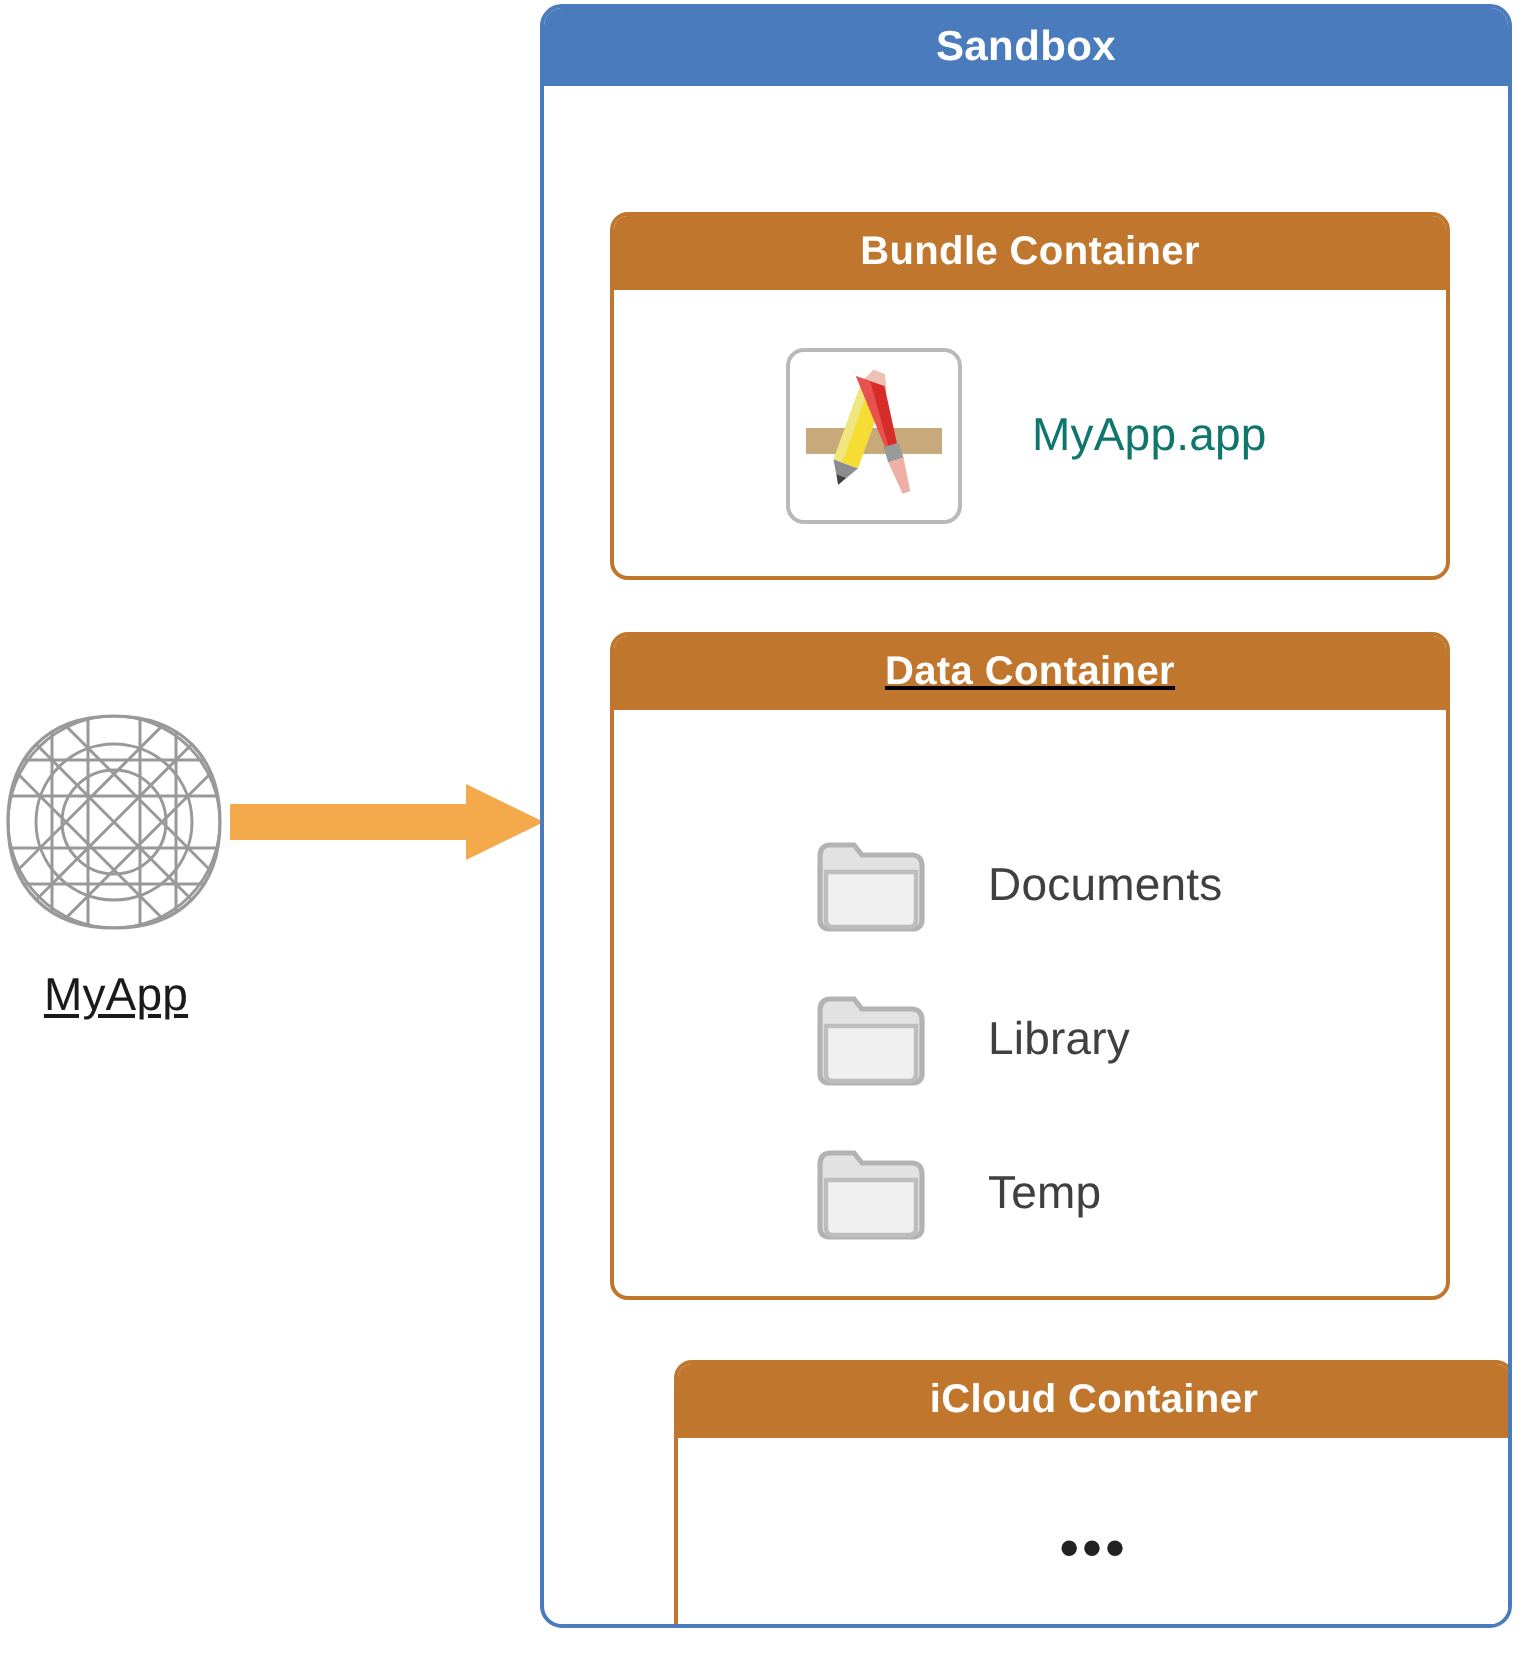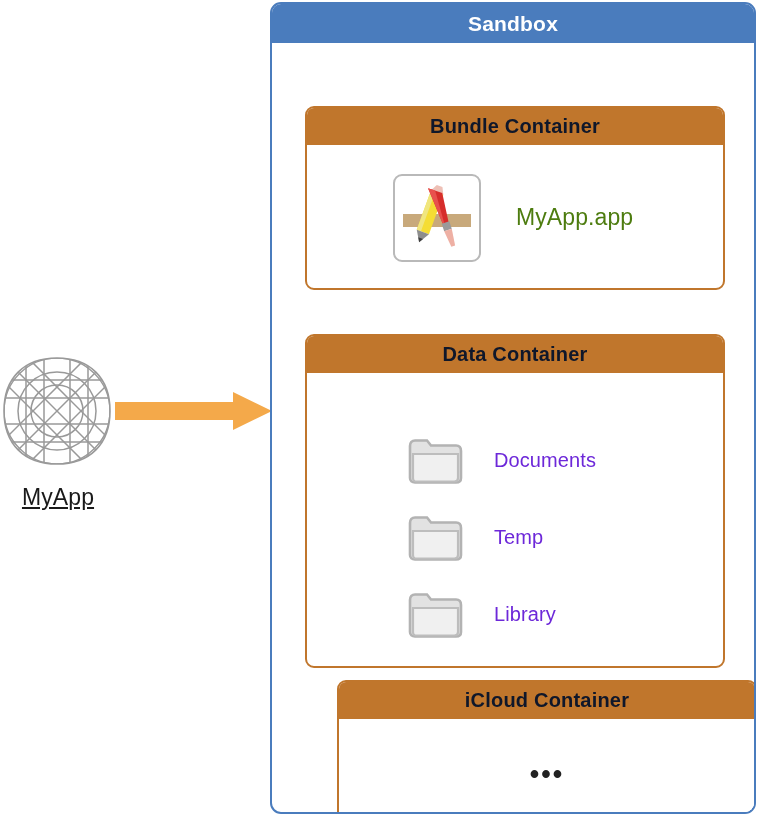--- a/index.html
+++ b/index.html
@@ -88,35 +88,35 @@
     width: 420px;
     box-sizing: border-box;
     border: 2px solid #c0762c;
     border-radius: 9px;
     background: #ffffff;
     overflow: hidden;
   }
   .container-header {
     height: 37px;
     background: #c0762c;
-    color: #0f172a;
+    color: #ffffff;
     font-size: 20px;
     font-weight: bold;
     display: flex;
     align-items: center;
     justify-content: center;
     letter-spacing: 0.2px;
   }
   .container-body {
     position: relative;
     background: #ffffff;
   }
 
   #bundle-container { top: 63px;  height: 184px; }
-  #data-container   { top: 291px; height: 334px; }
+  #data-container   { top: 273px; height: 334px; text-decoration: underline; }
   #icloud-container { top: 637px; height: 155px; margin-left: 32px; }
 
   
   #bundle-row {
     position: absolute;
     left: 0;
     top: 0;
     width: 100%;
     height: 145px;
     display: flex;
@@ -130,21 +130,21 @@
     border: 2px solid #b9b9b9;
     border-radius: 9px;
     background: #ffffff;
     position: relative;
     overflow: hidden;
     flex: none;
   }
   #bundle-item-label {
     margin-left: 35px;
     font-size: 23px;
-    color: #4d7c0f;
+    color: #0f766e;
     letter-spacing: 0.1px;
     text-align: center;
   }
 
   
   #folder-list {
     position: absolute;
     left: 0;
     top: 49px;
     width: 100%;
@@ -155,22 +155,22 @@
     align-items: center;
   }
   .folder-icon {
     margin-left: 100px;
     width: 57px;
     height: 50px;
     flex: none;
   }
   .folder-label {
     margin-left: 30px;
-    font-size: 20px;
-    color: #6d28d9;
+    font-size: 23px;
+    color: #404040;
     letter-spacing: 0.1px;
   }
 
   
   #icloud-body-inner {
     height: 114px;
     display: flex;
     align-items: center;
     justify-content: center;
   }
@@ -283,29 +283,29 @@
               <path d="M6 18 L51 18 L51 42 C51 44.5 49.6 45.5 47.5 45.5 L9.5 45.5 C7.4 45.5 6 44.5 6 42 Z" fill="#f0f0f0" stroke="#bdbdbd" stroke-width="2.2"></path>
             </svg>
             <div class="folder-label">Documents</div>
           </div>
 
           <div class="folder-row">
             <svg class="folder-icon" viewBox="0 0 57 50">
               <path d="M3 10 C3 6.5 5 4.5 8 4.5 L20 4.5 L24 9.5 L49 9.5 C52 9.5 54 11.5 54 15 L54 42 C54 45 52 46.5 49 46.5 L8 46.5 C5 46.5 3 45 3 42 Z" fill="#e2e2e2" stroke="#b3b3b3" stroke-width="2.6"></path>
               <path d="M6 18 L51 18 L51 42 C51 44.5 49.6 45.5 47.5 45.5 L9.5 45.5 C7.4 45.5 6 44.5 6 42 Z" fill="#f0f0f0" stroke="#bdbdbd" stroke-width="2.2"></path>
             </svg>
-            <div class="folder-label">Temp</div>
+            <div class="folder-label">Library</div>
           </div>
 
           <div class="folder-row">
             <svg class="folder-icon" viewBox="0 0 57 50">
               <path d="M3 10 C3 6.5 5 4.5 8 4.5 L20 4.5 L24 9.5 L49 9.5 C52 9.5 54 11.5 54 15 L54 42 C54 45 52 46.5 49 46.5 L8 46.5 C5 46.5 3 45 3 42 Z" fill="#e2e2e2" stroke="#b3b3b3" stroke-width="2.6"></path>
               <path d="M6 18 L51 18 L51 42 C51 44.5 49.6 45.5 47.5 45.5 L9.5 45.5 C7.4 45.5 6 44.5 6 42 Z" fill="#f0f0f0" stroke="#bdbdbd" stroke-width="2.2"></path>
             </svg>
-            <div class="folder-label">Library</div>
+            <div class="folder-label">Temp</div>
           </div>
 
         </div>
       </div>
     </div>
 
     <div class="container-box" id="icloud-container">
       <div class="container-header">iCloud Container</div>
       <div class="container-body">
         <div id="icloud-body-inner">

